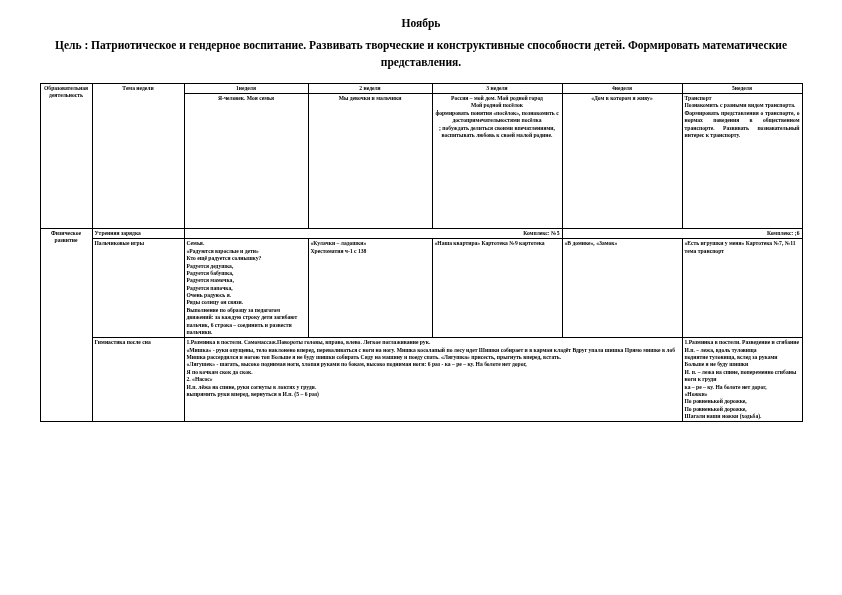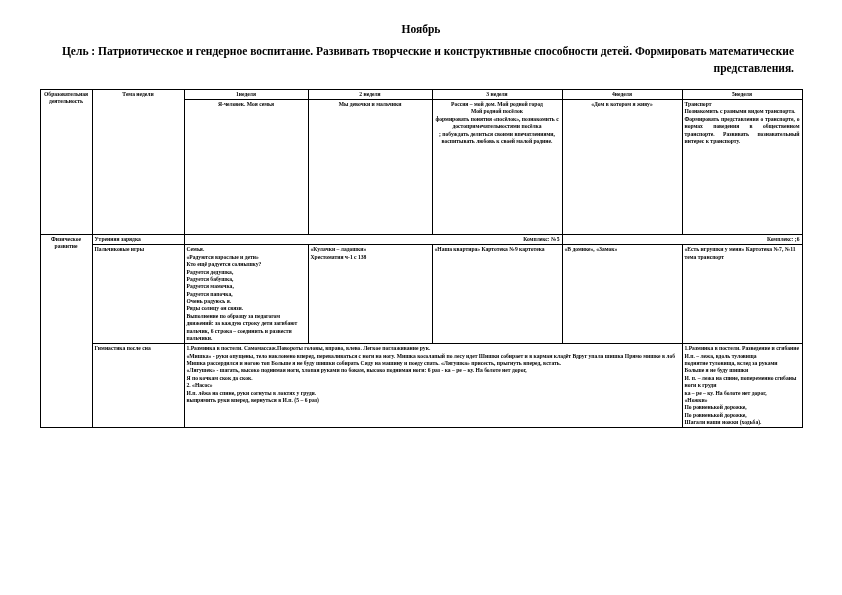--- a/index.html
+++ b/index.html
@@ -18,25 +18,25 @@
     position: relative;
     width: 842px;
     height: 595px;
     box-sizing: border-box;
     padding: 0;
   }
   .doc-title {
     text-align: center;
     font-size: 11.5px;
     font-weight: bold;
-    margin-top: 22px;
+    margin-top: 16px;
     line-height: 1.25;
   }
   .doc-goal {
-    text-align: right;
+    text-align: center;
     font-size: 11.5px;
     font-weight: bold;
     margin-top: 7px;
     line-height: 1.45;
     padding: 0 48px;
   }
   table.plan {
     border-collapse: collapse;
     margin: 12px auto 0 auto;
     width: 762px;

